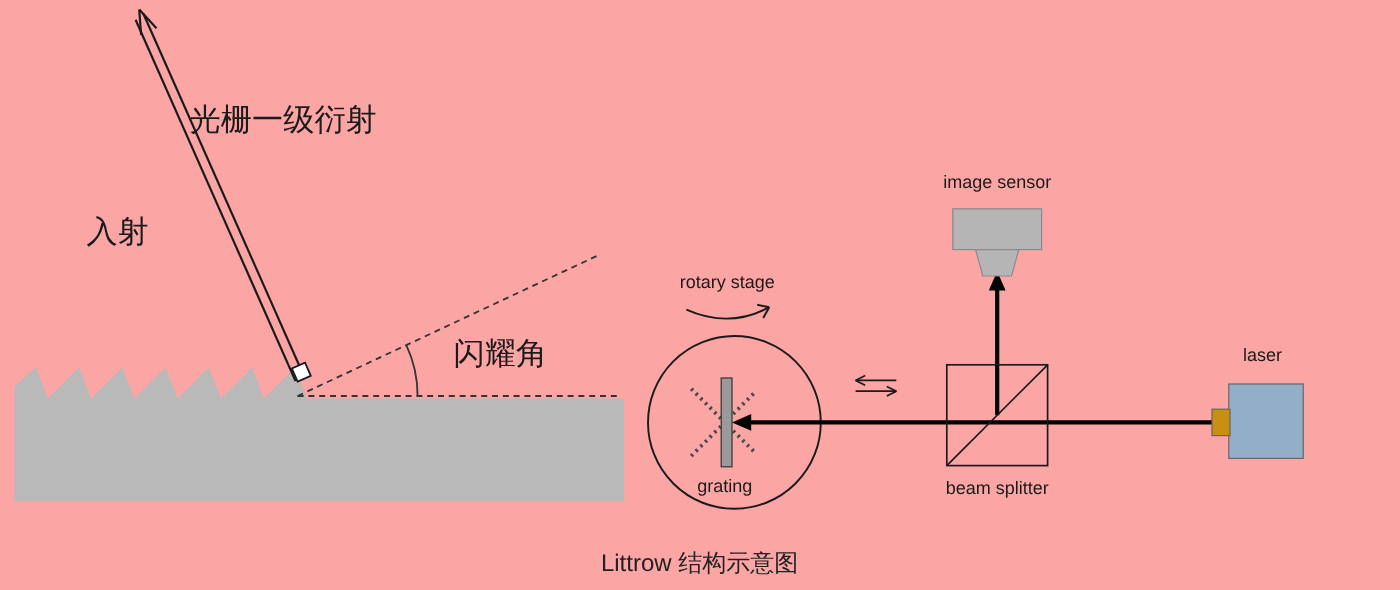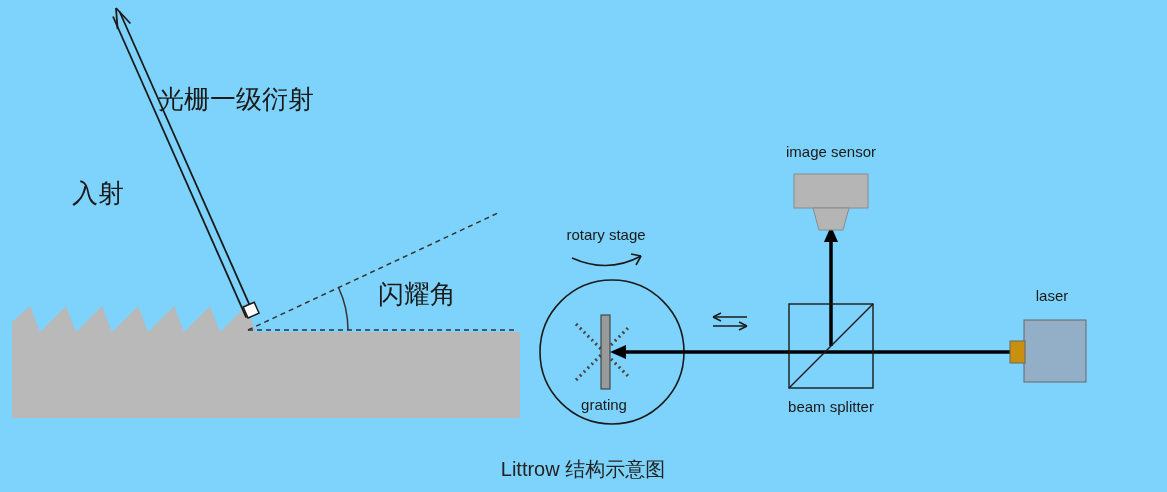--- a/index.html
+++ b/index.html
@@ -1,16 +1,16 @@
 <!DOCTYPE html>
 <html><head>
 <meta charset="utf-8">
 <style>
   html,body{margin:0;padding:0;background:#ffffff;}
-  .page{position:relative;width:1167px;height:492px;background:#7dd3fc;overflow:hidden;
+  .page{position:relative;width:1167px;height:492px;background:#fca5a5;overflow:hidden;
         font-family:"Liberation Sans", sans-serif;}
   svg{display:block;}
   text{fill:#1a1a1a;}
   .cjk-big{font-size:26px;}
   .en-label{font-size:15px;}
   .caption{font-size:20px;fill:#222;}
 </style>
 </head>
 <body>
 

